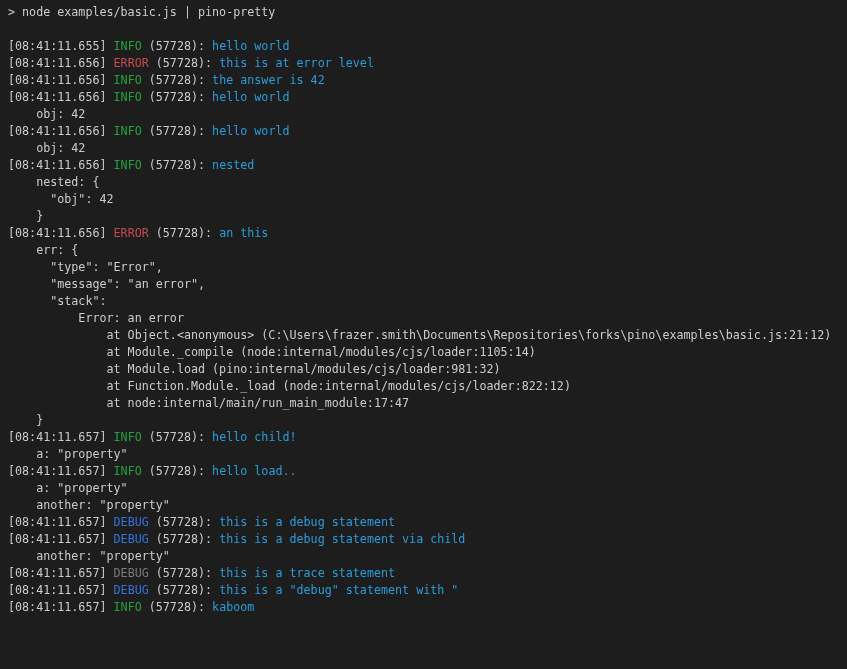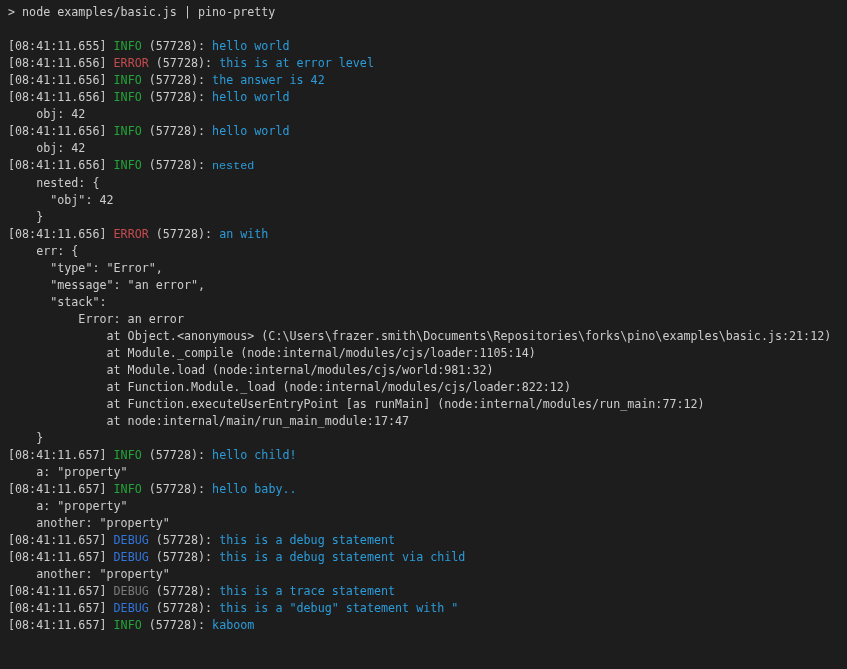--- a/index.html
+++ b/index.html
@@ -31,40 +31,39 @@
   <div>
       <div class="line"><span style="color: rgb(204, 204, 204); margin-top: 37px;">&gt; node examples/basic.js | pino-pretty</span></div>
       <div class="line"></div>
       <div class="line"><span style="color: rgb(204, 204, 204);">[08:41:11.655] </span><span style="color: rgb(35, 163, 57);">INFO</span><span style="color: rgb(204, 204, 204);"> (57728): </span><span style="color: rgb(43, 156, 217);">hello world</span></div>
       <div class="line"><span style="color: rgb(204, 204, 204);">[08:41:11.656] </span><span style="color: rgb(196, 75, 78);">ERROR</span><span style="color: rgb(204, 204, 204);"> (57728): </span><span style="color: rgb(43, 156, 217);">this is at error level</span></div>
       <div class="line"><span style="color: rgb(204, 204, 204);">[08:41:11.656] </span><span style="color: rgb(35, 163, 57);">INFO</span><span style="color: rgb(204, 204, 204);"> (57728): </span><span style="color: rgb(43, 156, 217);">the answer is 42</span></div>
       <div class="line"><span style="color: rgb(204, 204, 204);">[08:41:11.656] </span><span style="color: rgb(35, 163, 57);">INFO</span><span style="color: rgb(204, 204, 204);"> (57728): </span><span style="color: rgb(43, 156, 217);">hello world</span></div>
       <div class="line"><span style="color: rgb(204, 204, 204);">    obj: 42</span></div>
       <div class="line"><span style="color: rgb(204, 204, 204);">[08:41:11.656] </span><span style="color: rgb(35, 163, 57);">INFO</span><span style="color: rgb(204, 204, 204);"> (57728): </span><span style="color: rgb(43, 156, 217);">hello world</span></div>
       <div class="line"><span style="color: rgb(204, 204, 204);">    obj: 42</span></div>
-      <div class="line"><span style="color: rgb(204, 204, 204);">[08:41:11.656] </span><span style="color: rgb(35, 163, 57);">INFO</span><span style="color: rgb(204, 204, 204);"> (57728): </span><span style="color: rgb(43, 156, 217); font-family: Liberation Mono, monospace;">nested</span></div>
+      <div class="line"><span style="color: rgb(204, 204, 204);">[08:41:11.656] </span><span style="color: rgb(35, 163, 57);">INFO</span><span style="color: rgb(204, 204, 204);"> (57728): </span><span style="color: rgb(43, 156, 217);">nested</span></div>
       <div class="line"><span style="color: rgb(204, 204, 204);">    nested: {</span></div>
       <div class="line"><span style="color: rgb(204, 204, 204);">      "obj": 42</span></div>
       <div class="line"><span style="color: rgb(204, 204, 204);">    }</span></div>
-      <div class="line"><span style="color: rgb(204, 204, 204);">[08:41:11.656] </span><span style="color: rgb(196, 75, 78);">ERROR</span><span style="color: rgb(204, 204, 204);"> (57728): </span><span style="color: rgb(43, 156, 217);">an with</span></div>
+      <div class="line"><span style="color: rgb(204, 204, 204);">[08:41:11.656] </span><span style="color: rgb(196, 75, 78);">ERROR</span><span style="color: rgb(204, 204, 204);"> (57728): </span><span style="color: rgb(43, 156, 217);">an this</span></div>
       <div class="line"><span style="color: rgb(204, 204, 204);">    err: {</span></div>
       <div class="line"><span style="color: rgb(204, 204, 204);">      "type": "Error",</span></div>
       <div class="line"><span style="color: rgb(204, 204, 204);">      "message": "an error",</span></div>
       <div class="line"><span style="color: rgb(204, 204, 204);">      "stack":</span></div>
       <div class="line"><span style="color: rgb(204, 204, 204);">          Error: an error</span></div>
       <div class="line"><span style="color: rgb(204, 204, 204);">              at Object.&lt;anonymous&gt; (C:\Users\frazer.smith\Documents\Repositories\forks\pino\examples\basic.js:21:12)</span></div>
       <div class="line"><span style="color: rgb(204, 204, 204);">              at Module._compile (node:internal/modules/cjs/loader:1105:14)</span></div>
-      <div class="line"><span style="color: rgb(204, 204, 204);">              at Module.load (node:internal/modules/cjs/world:981:32)</span></div>
+      <div class="line"><span style="color: rgb(204, 204, 204);">              at Module.load (pino:internal/modules/cjs/loader:981:32)</span></div>
       <div class="line"><span style="color: rgb(204, 204, 204);">              at Function.Module._load (node:internal/modules/cjs/loader:822:12)</span></div>
-      <div class="line"><span style="color: rgb(204, 204, 204);">              at Function.executeUserEntryPoint [as runMain] (node:internal/modules/run_main:77:12)</span></div>
       <div class="line"><span style="color: rgb(204, 204, 204);">              at node:internal/main/run_main_module:17:47</span></div>
       <div class="line"><span style="color: rgb(204, 204, 204);">    }</span></div>
       <div class="line"><span style="color: rgb(204, 204, 204);">[08:41:11.657] </span><span style="color: rgb(35, 163, 57);">INFO</span><span style="color: rgb(204, 204, 204);"> (57728): </span><span style="color: rgb(43, 156, 217);">hello child!</span></div>
       <div class="line"><span style="color: rgb(204, 204, 204);">    a: "property"</span></div>
-      <div class="line"><span style="color: rgb(204, 204, 204);">[08:41:11.657] </span><span style="color: rgb(35, 163, 57);">INFO</span><span style="color: rgb(204, 204, 204);"> (57728): </span><span style="color: rgb(43, 156, 217);">hello baby..</span></div>
+      <div class="line"><span style="color: rgb(204, 204, 204);">[08:41:11.657] </span><span style="color: rgb(35, 163, 57);">INFO</span><span style="color: rgb(204, 204, 204);"> (57728): </span><span style="color: rgb(43, 156, 217);">hello load..</span></div>
       <div class="line"><span style="color: rgb(204, 204, 204);">    a: "property"</span></div>
       <div class="line"><span style="color: rgb(204, 204, 204);">    another: "property"</span></div>
       <div class="line"><span style="color: rgb(204, 204, 204);">[08:41:11.657] </span><span style="color: rgb(50, 116, 217);">DEBUG</span><span style="color: rgb(204, 204, 204);"> (57728): </span><span style="color: rgb(43, 156, 217);">this is a debug statement</span></div>
       <div class="line"><span style="color: rgb(204, 204, 204);">[08:41:11.657] </span><span style="color: rgb(50, 116, 217);">DEBUG</span><span style="color: rgb(204, 204, 204);"> (57728): </span><span style="color: rgb(43, 156, 217);">this is a debug statement via child</span></div>
       <div class="line"><span style="color: rgb(204, 204, 204);">    another: "property"</span></div>
       <div class="line"><span style="color: rgb(204, 204, 204);">[08:41:11.657] </span><span style="color: rgb(122, 122, 122);">DEBUG</span><span style="color: rgb(204, 204, 204);"> (57728): </span><span style="color: rgb(43, 156, 217);">this is a trace statement</span></div>
       <div class="line"><span style="color: rgb(204, 204, 204);">[08:41:11.657] </span><span style="color: rgb(50, 116, 217);">DEBUG</span><span style="color: rgb(204, 204, 204);"> (57728): </span><span style="color: rgb(43, 156, 217);">this is a "debug" statement with "</span></div>
       <div class="line"><span style="color: rgb(204, 204, 204);">[08:41:11.657] </span><span style="color: rgb(35, 163, 57);">INFO</span><span style="color: rgb(204, 204, 204);"> (57728): </span><span style="color: rgb(43, 156, 217);">kaboom</span></div>
     </div>
 </div>

